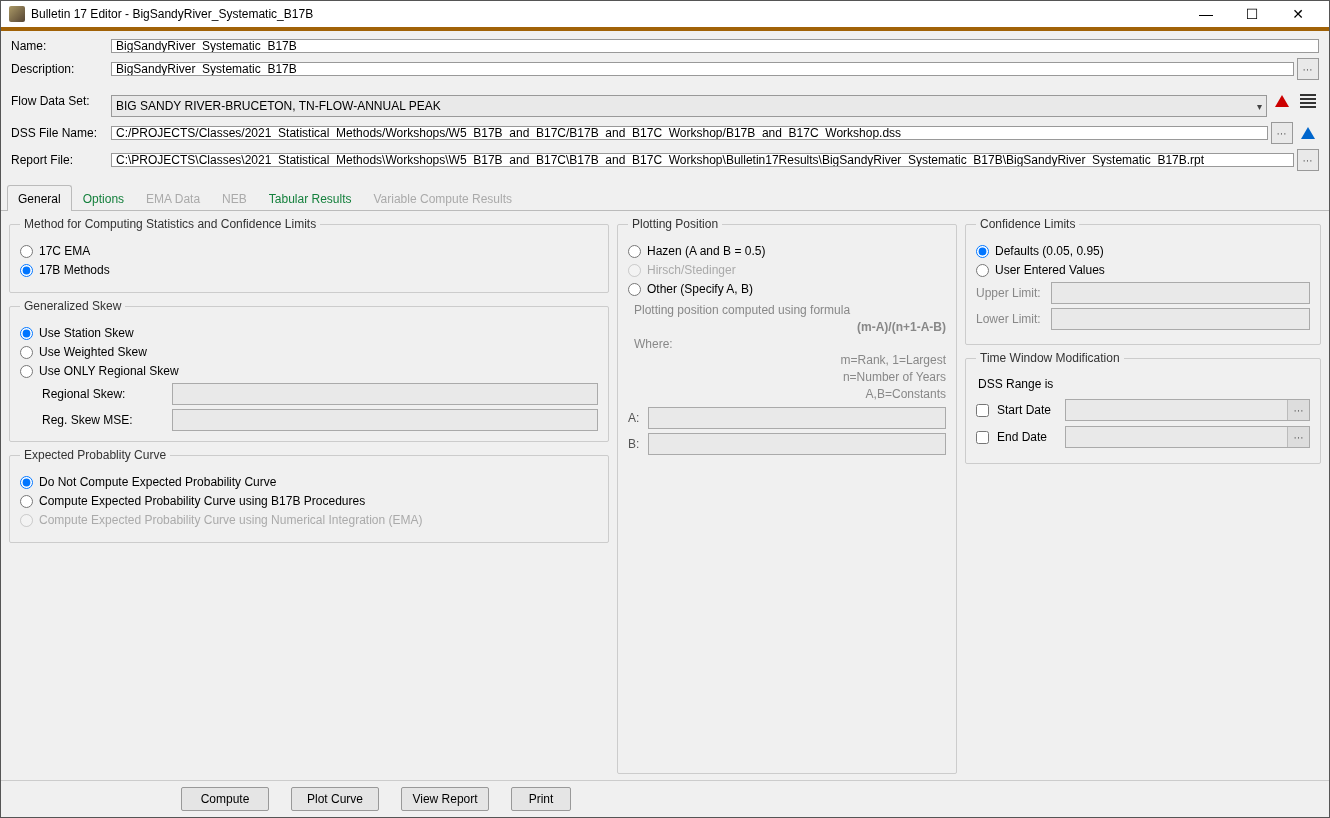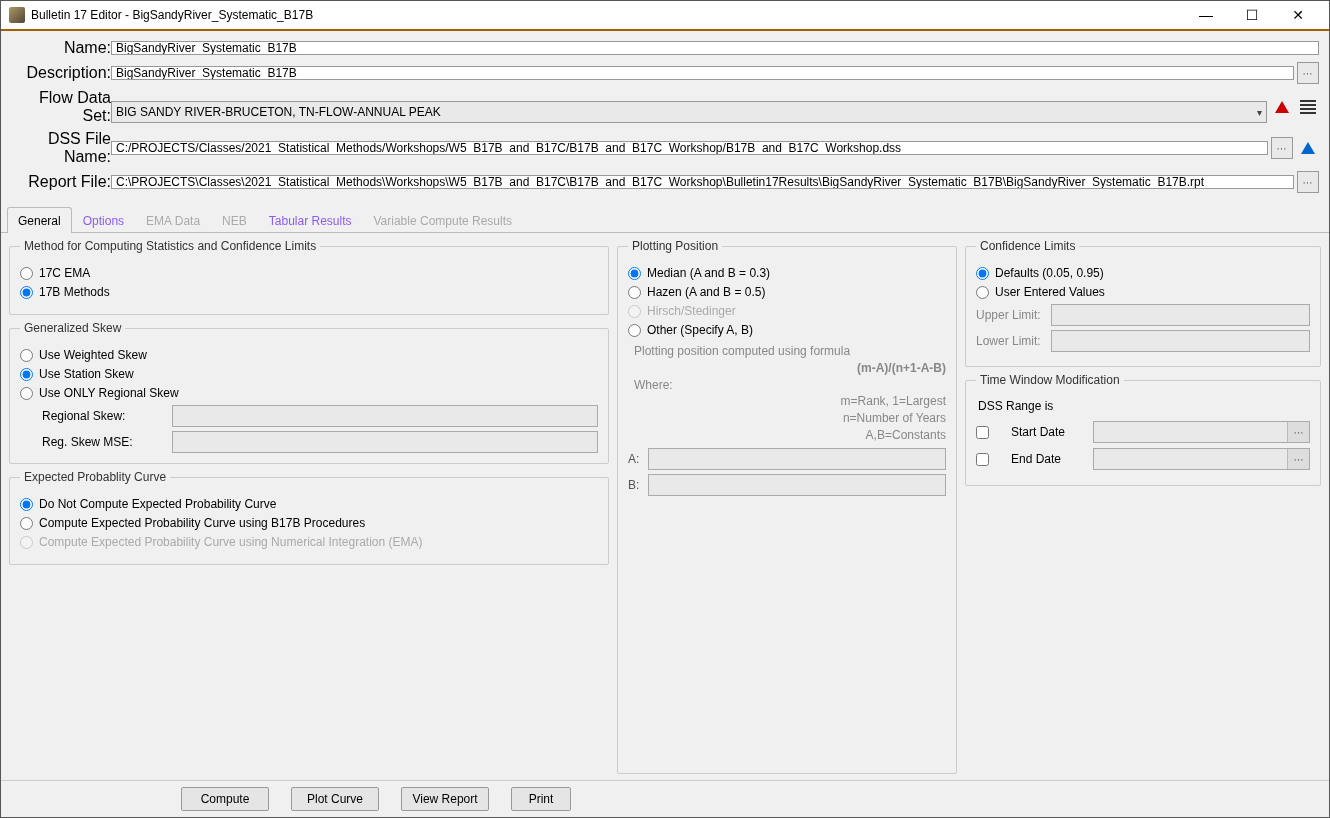--- a/index.html
+++ b/index.html
@@ -1,34 +1,34 @@
 <!DOCTYPE html>
 <html><head>
 <meta charset="utf-8">
 <style>
 * { box-sizing: border-box; margin: 0; padding: 0; }
 body { font-family: "Segoe UI", Tahoma, sans-serif; font-size: 12px; background: #f0f0f0; color: #000; }
 .window { width: 1330px; height: 818px; background: #f0f0f0; border: 1px solid #555; display: flex; flex-direction: column; }
-.titlebar { height: 30px; display: flex; align-items: center; padding: 0 8px; background: #fff; border-bottom: 2px solid #a16207; }
+.titlebar { height: 30px; display: flex; align-items: center; padding: 0 8px; background: #fff; border-bottom: 4px solid #a16207; }
 .titlebar .app-icon { width: 16px; height: 16px; margin-right: 6px; background: linear-gradient(135deg,#a96,#543); border-radius:2px; }
 .titlebar .title { flex: 1; font-size: 12px; }
 .titlebar .winbtns { display: flex; gap: 0; }
 .titlebar .winbtn { width: 46px; height: 30px; display: flex; align-items: center; justify-content: center; font-size: 14px; }
 .form-area { padding: 8px 10px 4px 10px; }
 .form-row { display: flex; align-items: center; margin-bottom: 5px; }
-.form-label { width: 100px; font-size: 16px; text-align: right; }
+.form-label { width: 100px; font-size: 12px; }
 .text-input { flex: 1; height: 14px; border: 1px solid #999; background: #fff; padding: 2px 4px; font-size: 12px; font-family: inherit; }
 .combo { flex: 1; height: 22px; border: 1px solid #999; background: #e9e9e9; font-size: 12px; padding: 2px 4px; display:flex; align-items:center;margin-top:10px; }
 .combo .arrow { margin-left:auto; font-size:10px; color:#444;}
 .pill-btn { width: 22px; height: 22px; border: 1px solid #999; background:#e9e9e9; display:flex; align-items:center; justify-content:center; margin-left:3px;}
 .tool-icon { width: 22px; height: 22px; margin-left: 4px; display:flex; align-items:center; justify-content:center;}
 .tabs { display: flex; border-bottom: 1px solid #bbb; padding: 0 6px; margin-top:4px;}
 .tab { padding: 6px 10px 5px 10px; font-size: 12px; border: 1px solid transparent; border-bottom: none; position: relative; top: 1px; color:#666;}
 .tab.active { background: #f0f0f0; border-color: #bbb; color:#000; border-radius: 3px 3px 0 0;}
-.tab.enabled { color:#8b5cf6; }
+.tab.enabled { color:#15803d; }
 .tab.disabled { color:#aaa; }
 .content { flex:1; padding: 6px 8px; display:flex; gap:8px; overflow:hidden;}
 .col { display:flex; flex-direction:column; gap:6px; }
 .col-left { width: 600px;}
 .col-mid { width: 340px;}
 .col-right { flex:1;}
 fieldset { border: 1px solid #ccc; padding: 8px 10px 10px 10px; font-size:12px; border-radius:2px;}
 legend { padding: 0 4px; font-size:12px; color:#333;}
 .radio-row, .check-row { display:flex; align-items:center; margin: 5px 0; font-size:12px;}
 .radio-row input, .check-row input { margin-right: 6px; }
@@ -37,21 +37,21 @@
 .subfield .slabel { width: 130px; font-size:12px;}
 .subfield input { flex:1; height:22px; border:1px solid #aaa; background:#e9e9e9; }
 .plotinfo { font-size:12px; color:#888; margin:6px 0 4px 6px; line-height:1.4;}
 .plotinfo .formula { text-align:right; font-weight:bold; color:#888;}
 .ab-row { display:flex; align-items:center; margin:4px 0;}
 .ab-row .alabel{ width:20px; font-size:12px; color:#555;}
 .ab-row input{ flex:1; height:22px; border:1px solid #aaa; background:#e9e9e9;}
 .conf-row { display:flex; align-items:center; margin:4px 0;}
 .conf-row .clabel{ width:75px; font-size:12px; color:#888;}
 .conf-row input{ flex:1; height:22px; border:1px solid #aaa; background:#e9e9e9;}
-.tw-row { display:flex; align-items:center; margin:5px 0; gap:20px;}
+.tw-row { display:flex; align-items:center; margin:5px 0; gap:6px;}
 .tw-row input[type=checkbox]{ margin-right:2px;}
 .tw-row .date-wrap{ flex:1; display:flex; border:1px solid #aaa; height:22px; background:#e9e9e9;}
 .tw-row .date-wrap .dd{ width:22px; border-left:1px solid #bbb; display:flex;align-items:center;justify-content:center; font-size:10px; color:#555; background:#ddd;}
 .footer { border-top: 1px solid #ccc; padding: 6px 10px; display:flex; align-items:center; gap:10px;}
 .footer .left-btns{ margin-left:170px; display:flex; gap:22px;}
 .footer .right-btns{ margin-left:auto; display:flex; gap:10px;}
 .btn { min-width:88px; height:24px; border:1px solid #999; background:#e5e5e5; font-size:12px; display:flex; align-items:center; justify-content:center; border-radius:2px;}
 .btn.disabled{ color:#aaa; background:#ececec;}
 .ellipsis { font-size:10px; letter-spacing:1px; color:#555;}
 .triangle-red { width:0;height:0;border-left:7px solid transparent;border-right:7px solid transparent;border-bottom:12px solid #c00;}
@@ -142,26 +142,26 @@
           </label>
         <label class="radio-row">
             <input type="radio" name="method" checked="" style="">
             <span>17B Methods</span>
           </label>
       </fieldset>
 
       <fieldset>
         <legend>Generalized Skew</legend>
         <label class="radio-row">
+            <input type="radio" name="skew" checked="" style="">
+            <span>Use Station Skew</span>
+          </label>
+        <label class="radio-row">
             <input type="radio" name="skew" style="">
             <span>Use Weighted Skew</span>
-          </label>
-        <label class="radio-row">
-            <input type="radio" name="skew" checked="" style="">
-            <span>Use Station Skew</span>
           </label>
         <label class="radio-row">
             <input type="radio" name="skew" style="">
             <span>Use ONLY Regional Skew</span>
           </label>
         <div class="subfield">
             <div class="slabel">Regional Skew:</div>
             <input disabled="" style="">
           </div>
         <div class="subfield">
@@ -184,24 +184,20 @@
             <input type="radio" name="exp" disabled="" style="">
             <span>Compute Expected Probability Curve using Numerical Integration (EMA)</span>
           </label>
       </fieldset>
     </div>
 
     <div class="col col-mid">
 
       <fieldset style="flex:1;">
         <legend>Plotting Position</legend>
-        <label class="radio-row">
-            <input type="radio" name="pp" checked="" style="">
-            <span>Median (A and B = 0.3)</span>
-          </label>
         <label class="radio-row">
             <input type="radio" name="pp" style="">
             <span>Hazen (A and B = 0.5)</span>
           </label>
         <label class="radio-row disabled">
             <input type="radio" name="pp" disabled="" style="">
             <span>Hirsch/Stedinger</span>
           </label>
         <label class="radio-row">
             <input type="radio" name="pp" style="">

